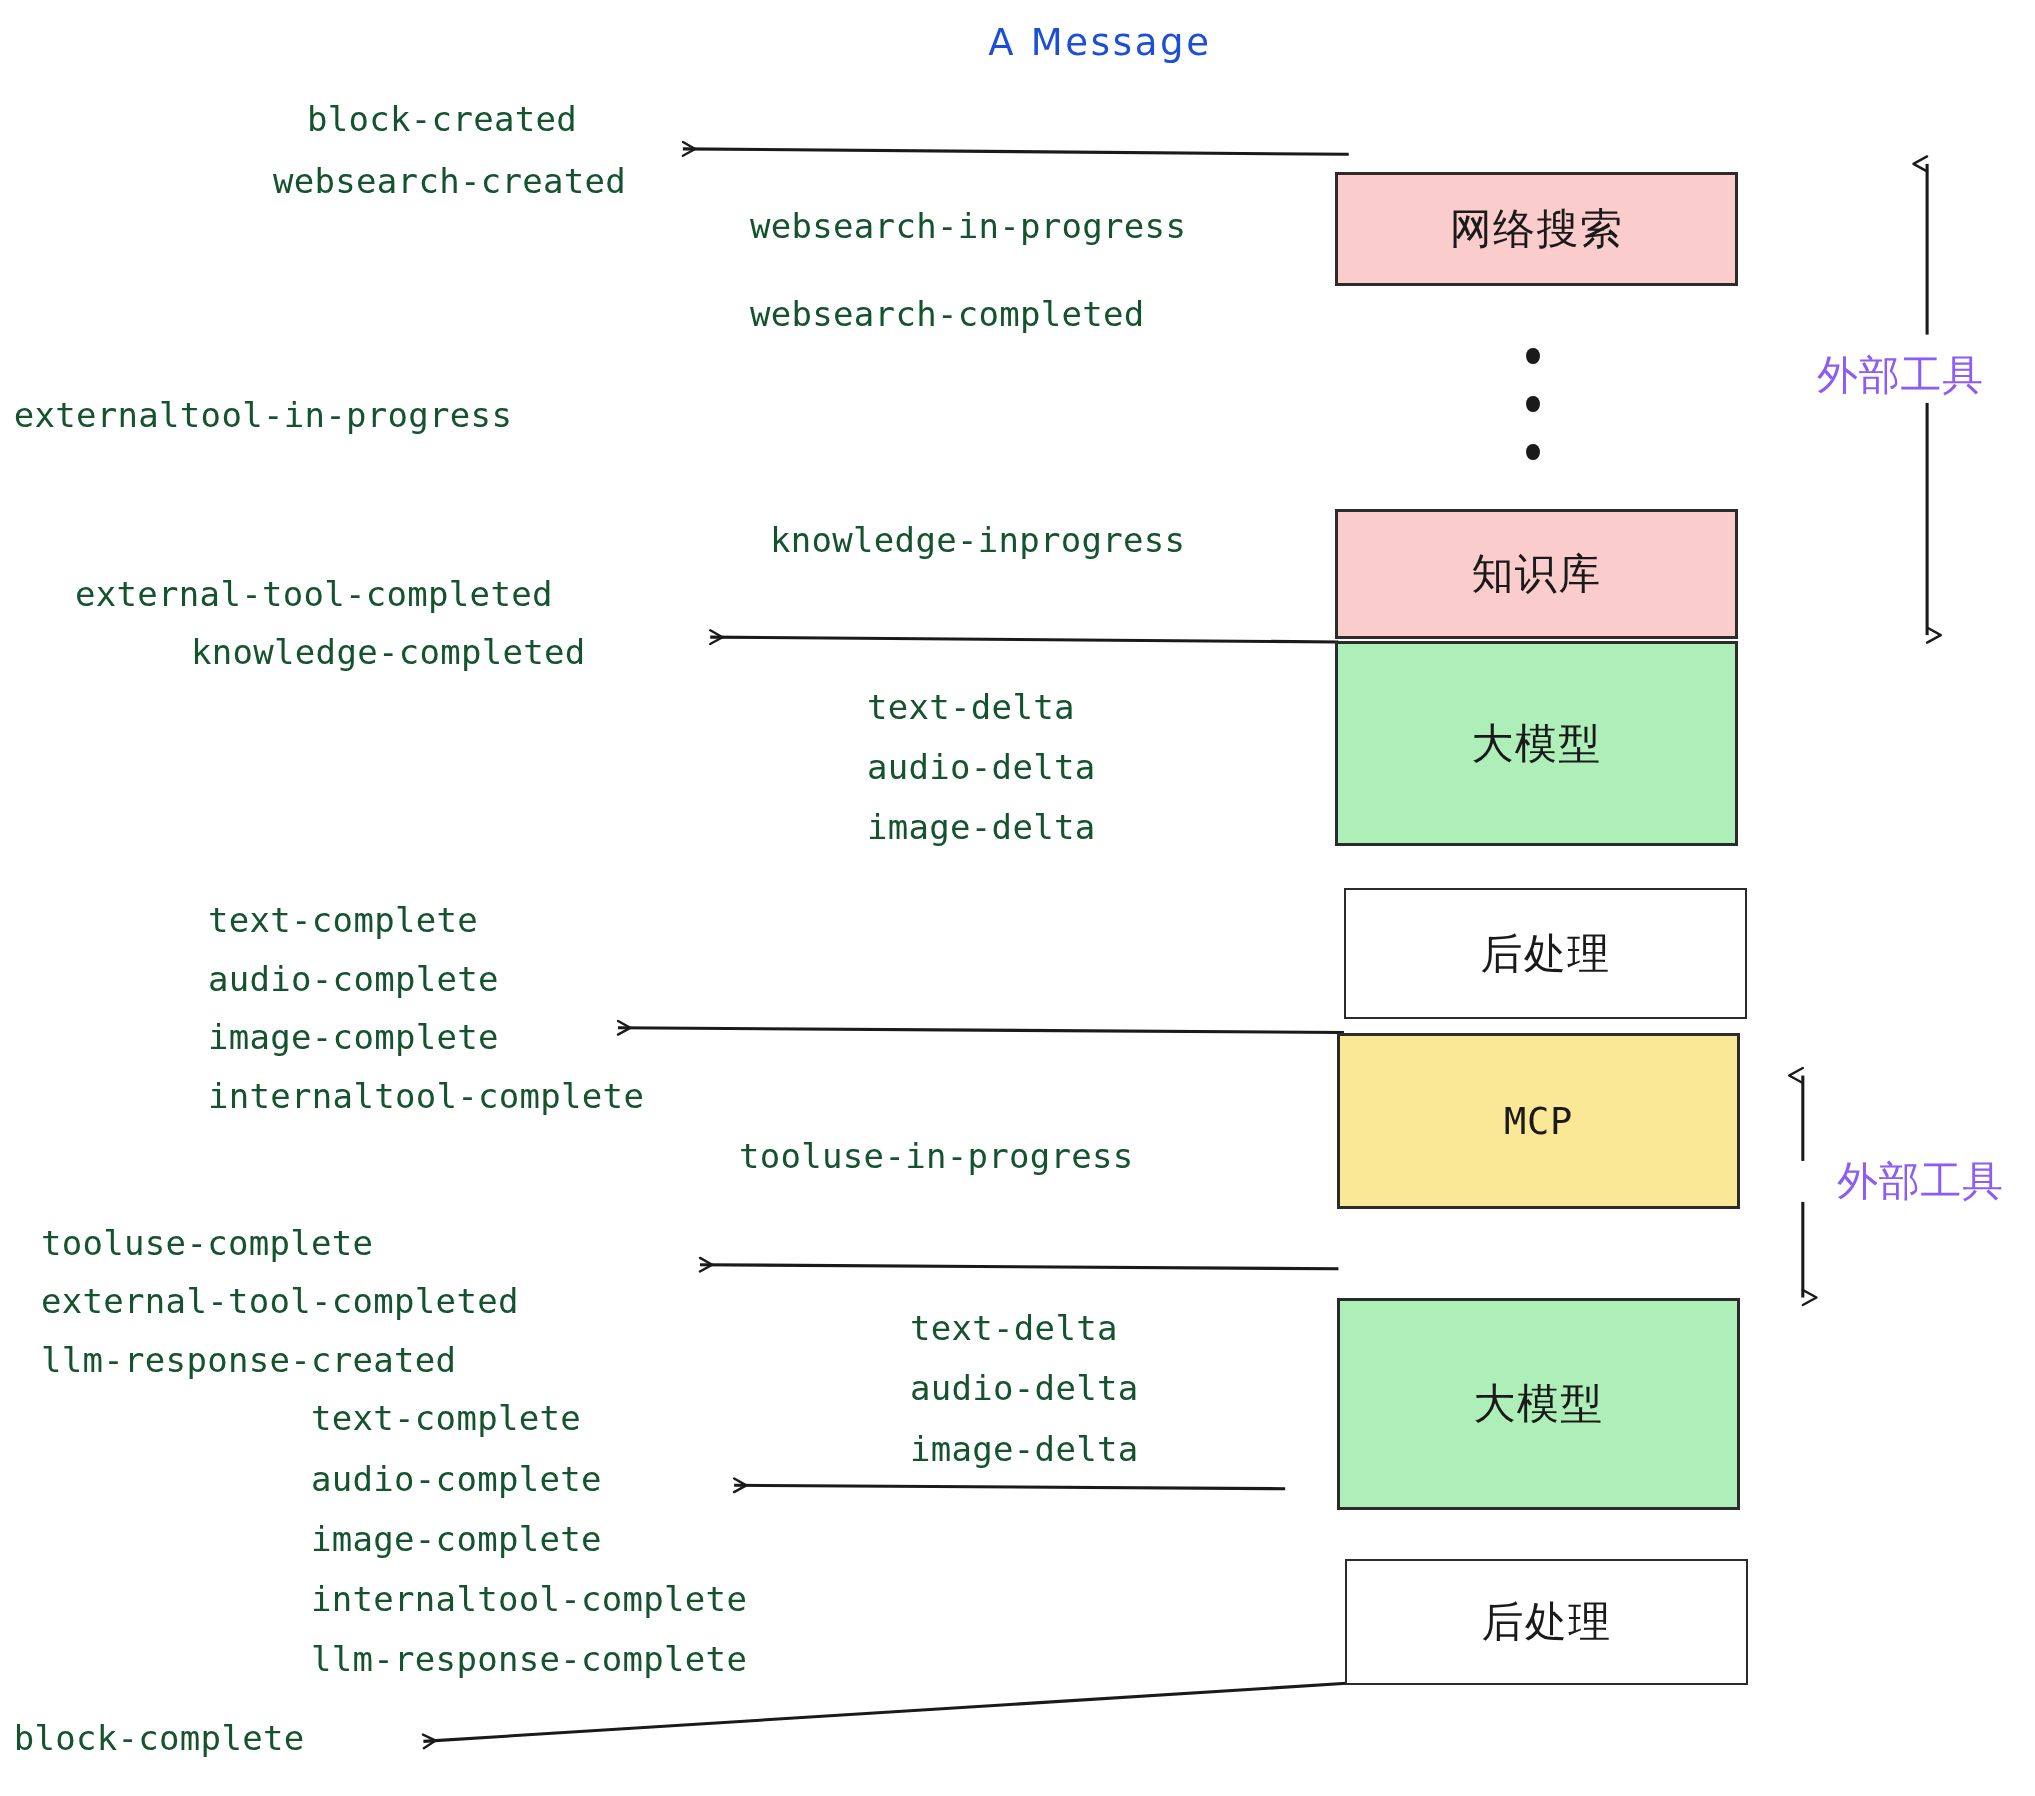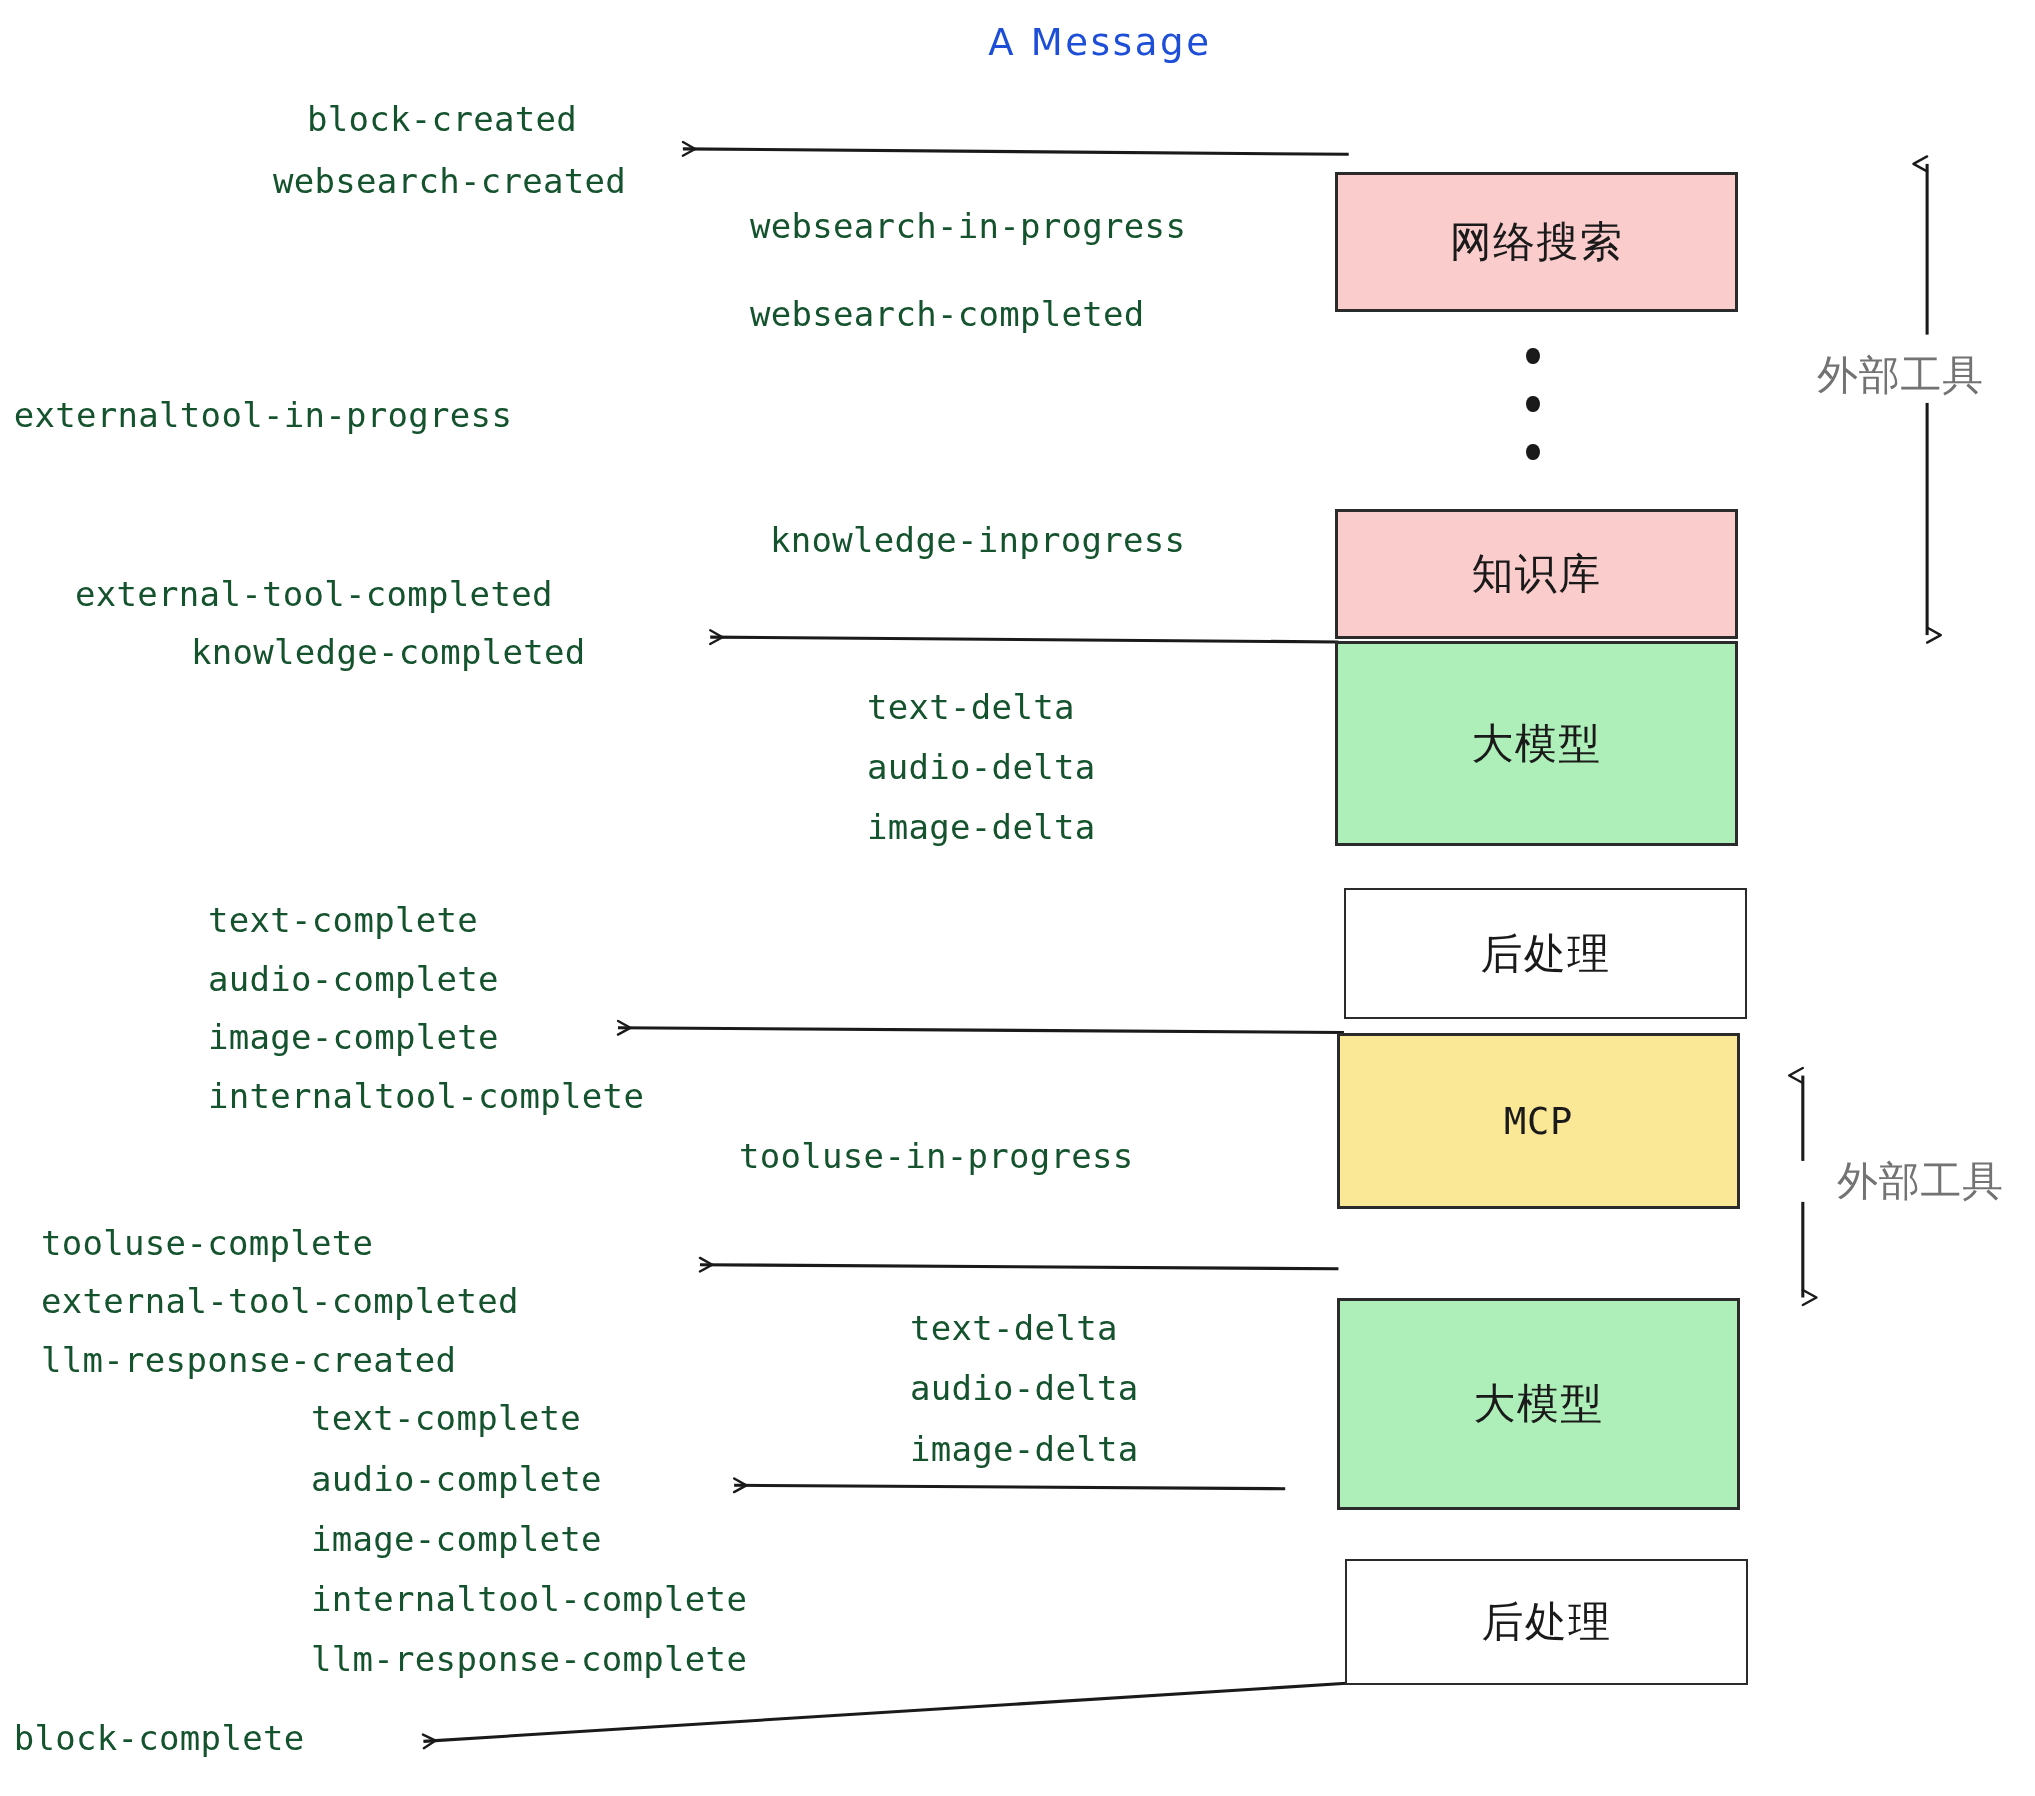--- a/index.html
+++ b/index.html
@@ -44,21 +44,21 @@
   }
   .box.latin span{
     font-family:"DejaVu Sans Mono","Liberation Mono",monospace;
     font-size:37px;
     letter-spacing:0.7px;
   }
   .sidelbl{
     position:absolute;
     font-family:"DejaVu Sans","Liberation Sans",sans-serif;
     font-size:41px;
-    color:#737373;
+    color:#8b5cf6;
     white-space:nowrap;
     letter-spacing:0.7px;
   }
   .dot{
     position:absolute;
     width:13.7px;height:16.4px;
     background:#1a1a1a;
     border-radius:50%;
   }
   svg.ov{position:absolute;left:0;top:0;width:2035px;height:1796px;overflow:visible;}
@@ -96,21 +96,21 @@
     <line x1="2640" y1="1700" x2="2640" y2="1575" stroke="#1a1a1a" stroke-width="4.5" marker-end="url(#ahu)"></line>
     <line x1="2640" y1="1760" x2="2640" y2="1900" stroke="#1a1a1a" stroke-width="4.5" marker-end="url(#ahu)"></line>
   </svg>
 
   <div class="title" style="left:1100px;top:20.5px;">A Message</div>
 
   <div class="dot" style="left:1526px;top:348px;"></div>
   <div class="dot" style="left:1526px;top:396px;"></div>
   <div class="dot" style="left:1526px;top:444px;"></div>
 
-  <div class="box" style="left:1335px;top:172px;width:403px;height:140px;background:#FBCCCC;">
+  <div class="box" style="left:1335px;top:172px;width:403px;height:114px;background:#FBCCCC;">
     <span>网络搜索</span>
   </div>
 
   <div class="box" style="left:1335px;top:509px;width:403px;height:130px;background:#FBCCCC;">
     <span>知识库</span>
   </div>
 
   <div class="box" style="left:1335px;top:641px;width:403px;height:205px;background:#AEEFB9;">
     <span>大模型</span>
   </div>

